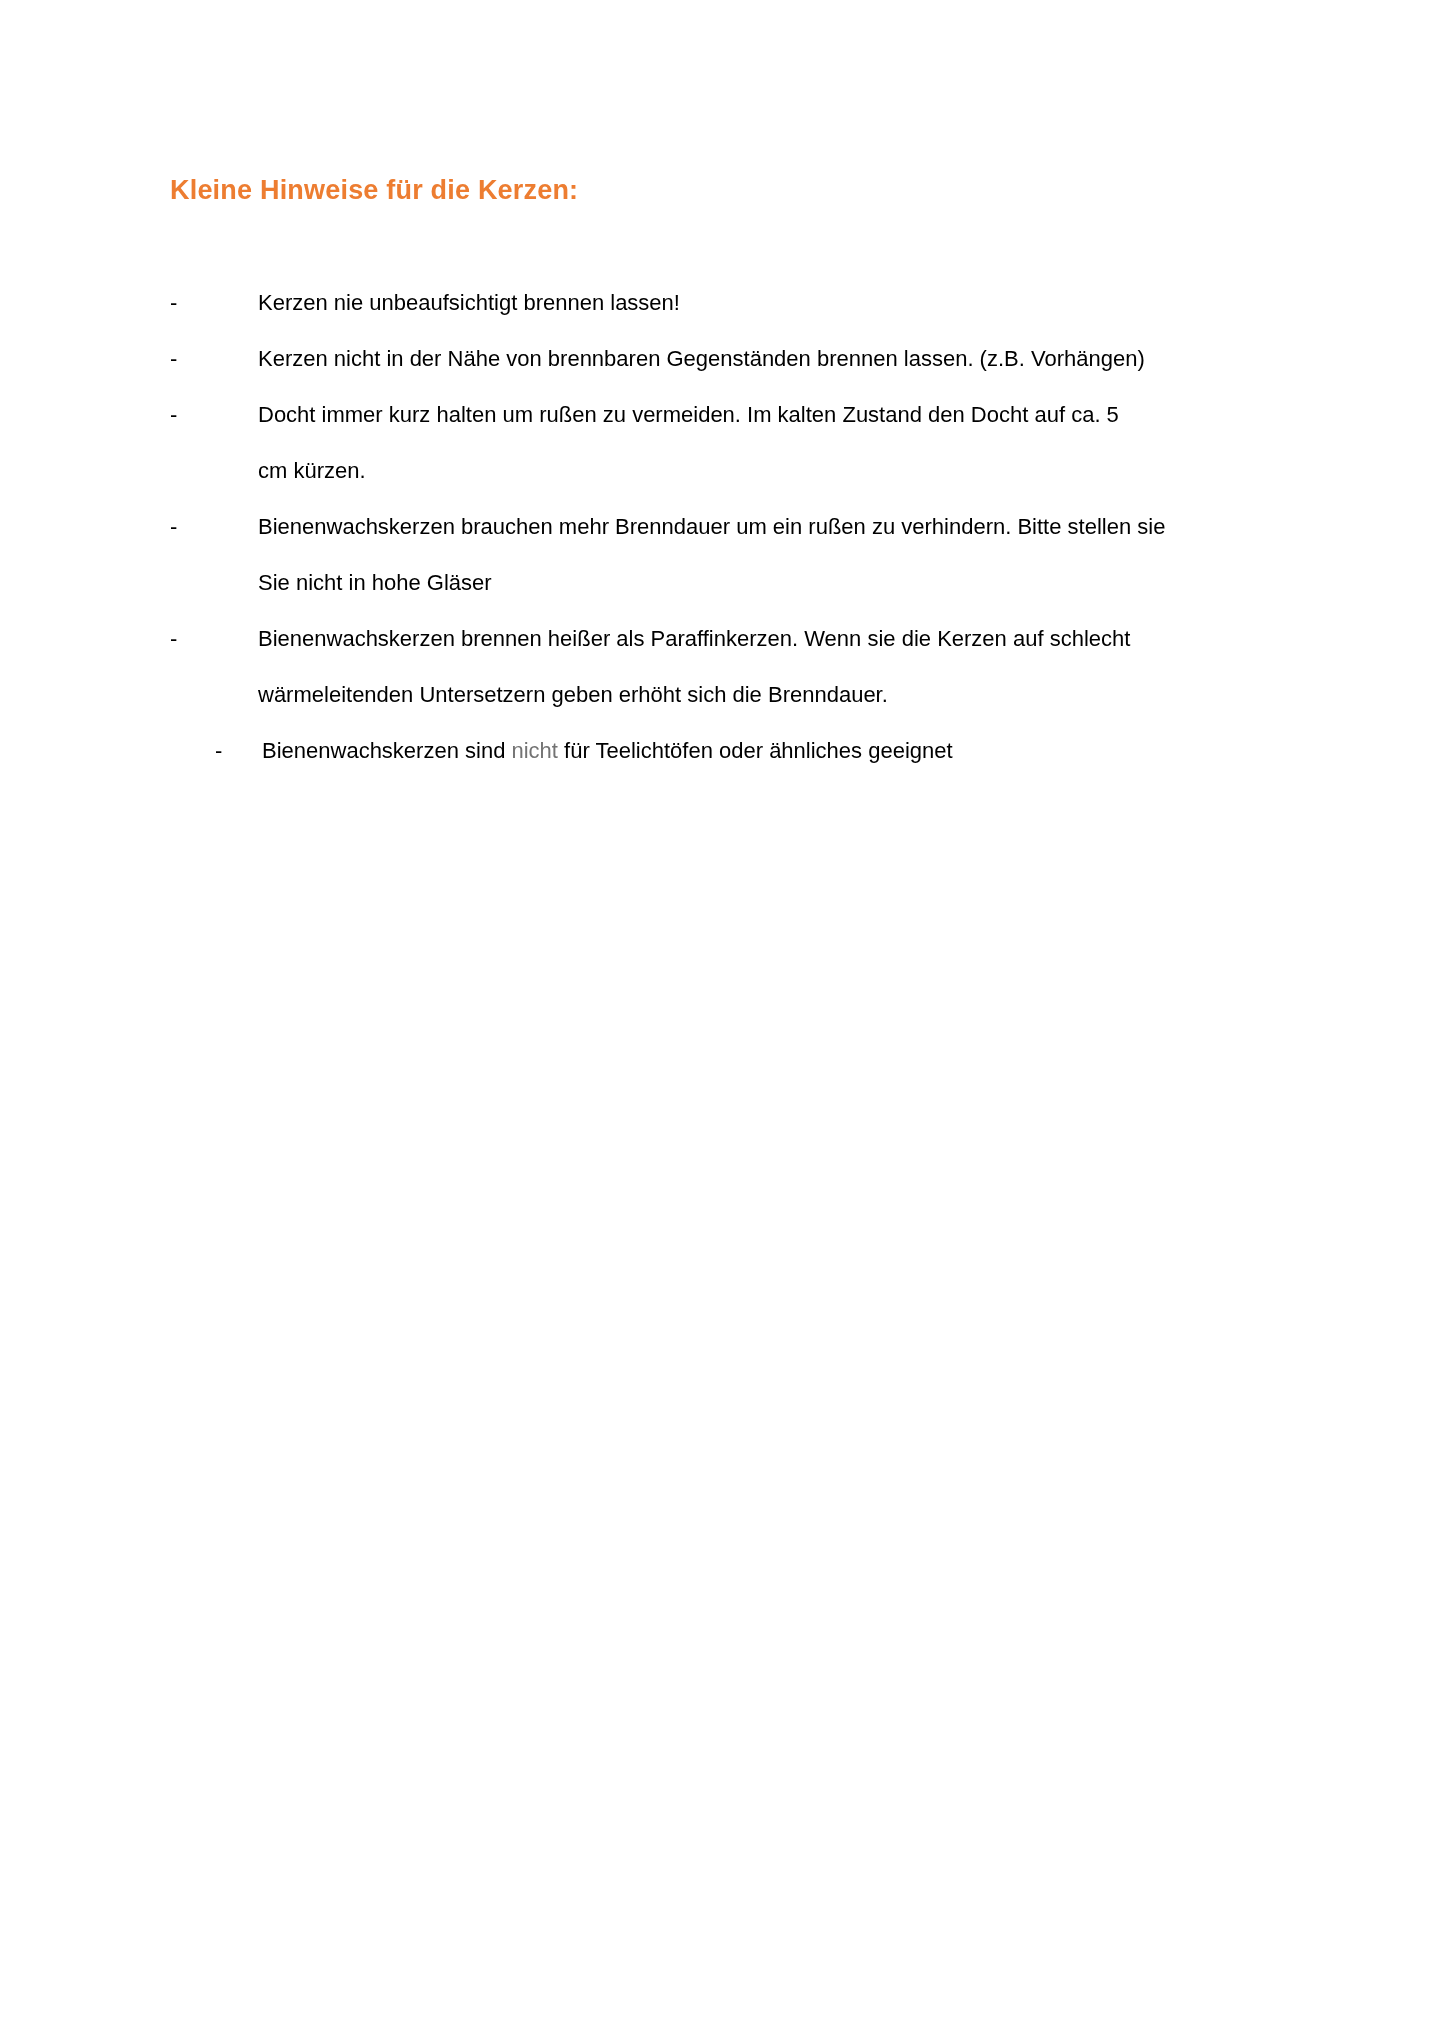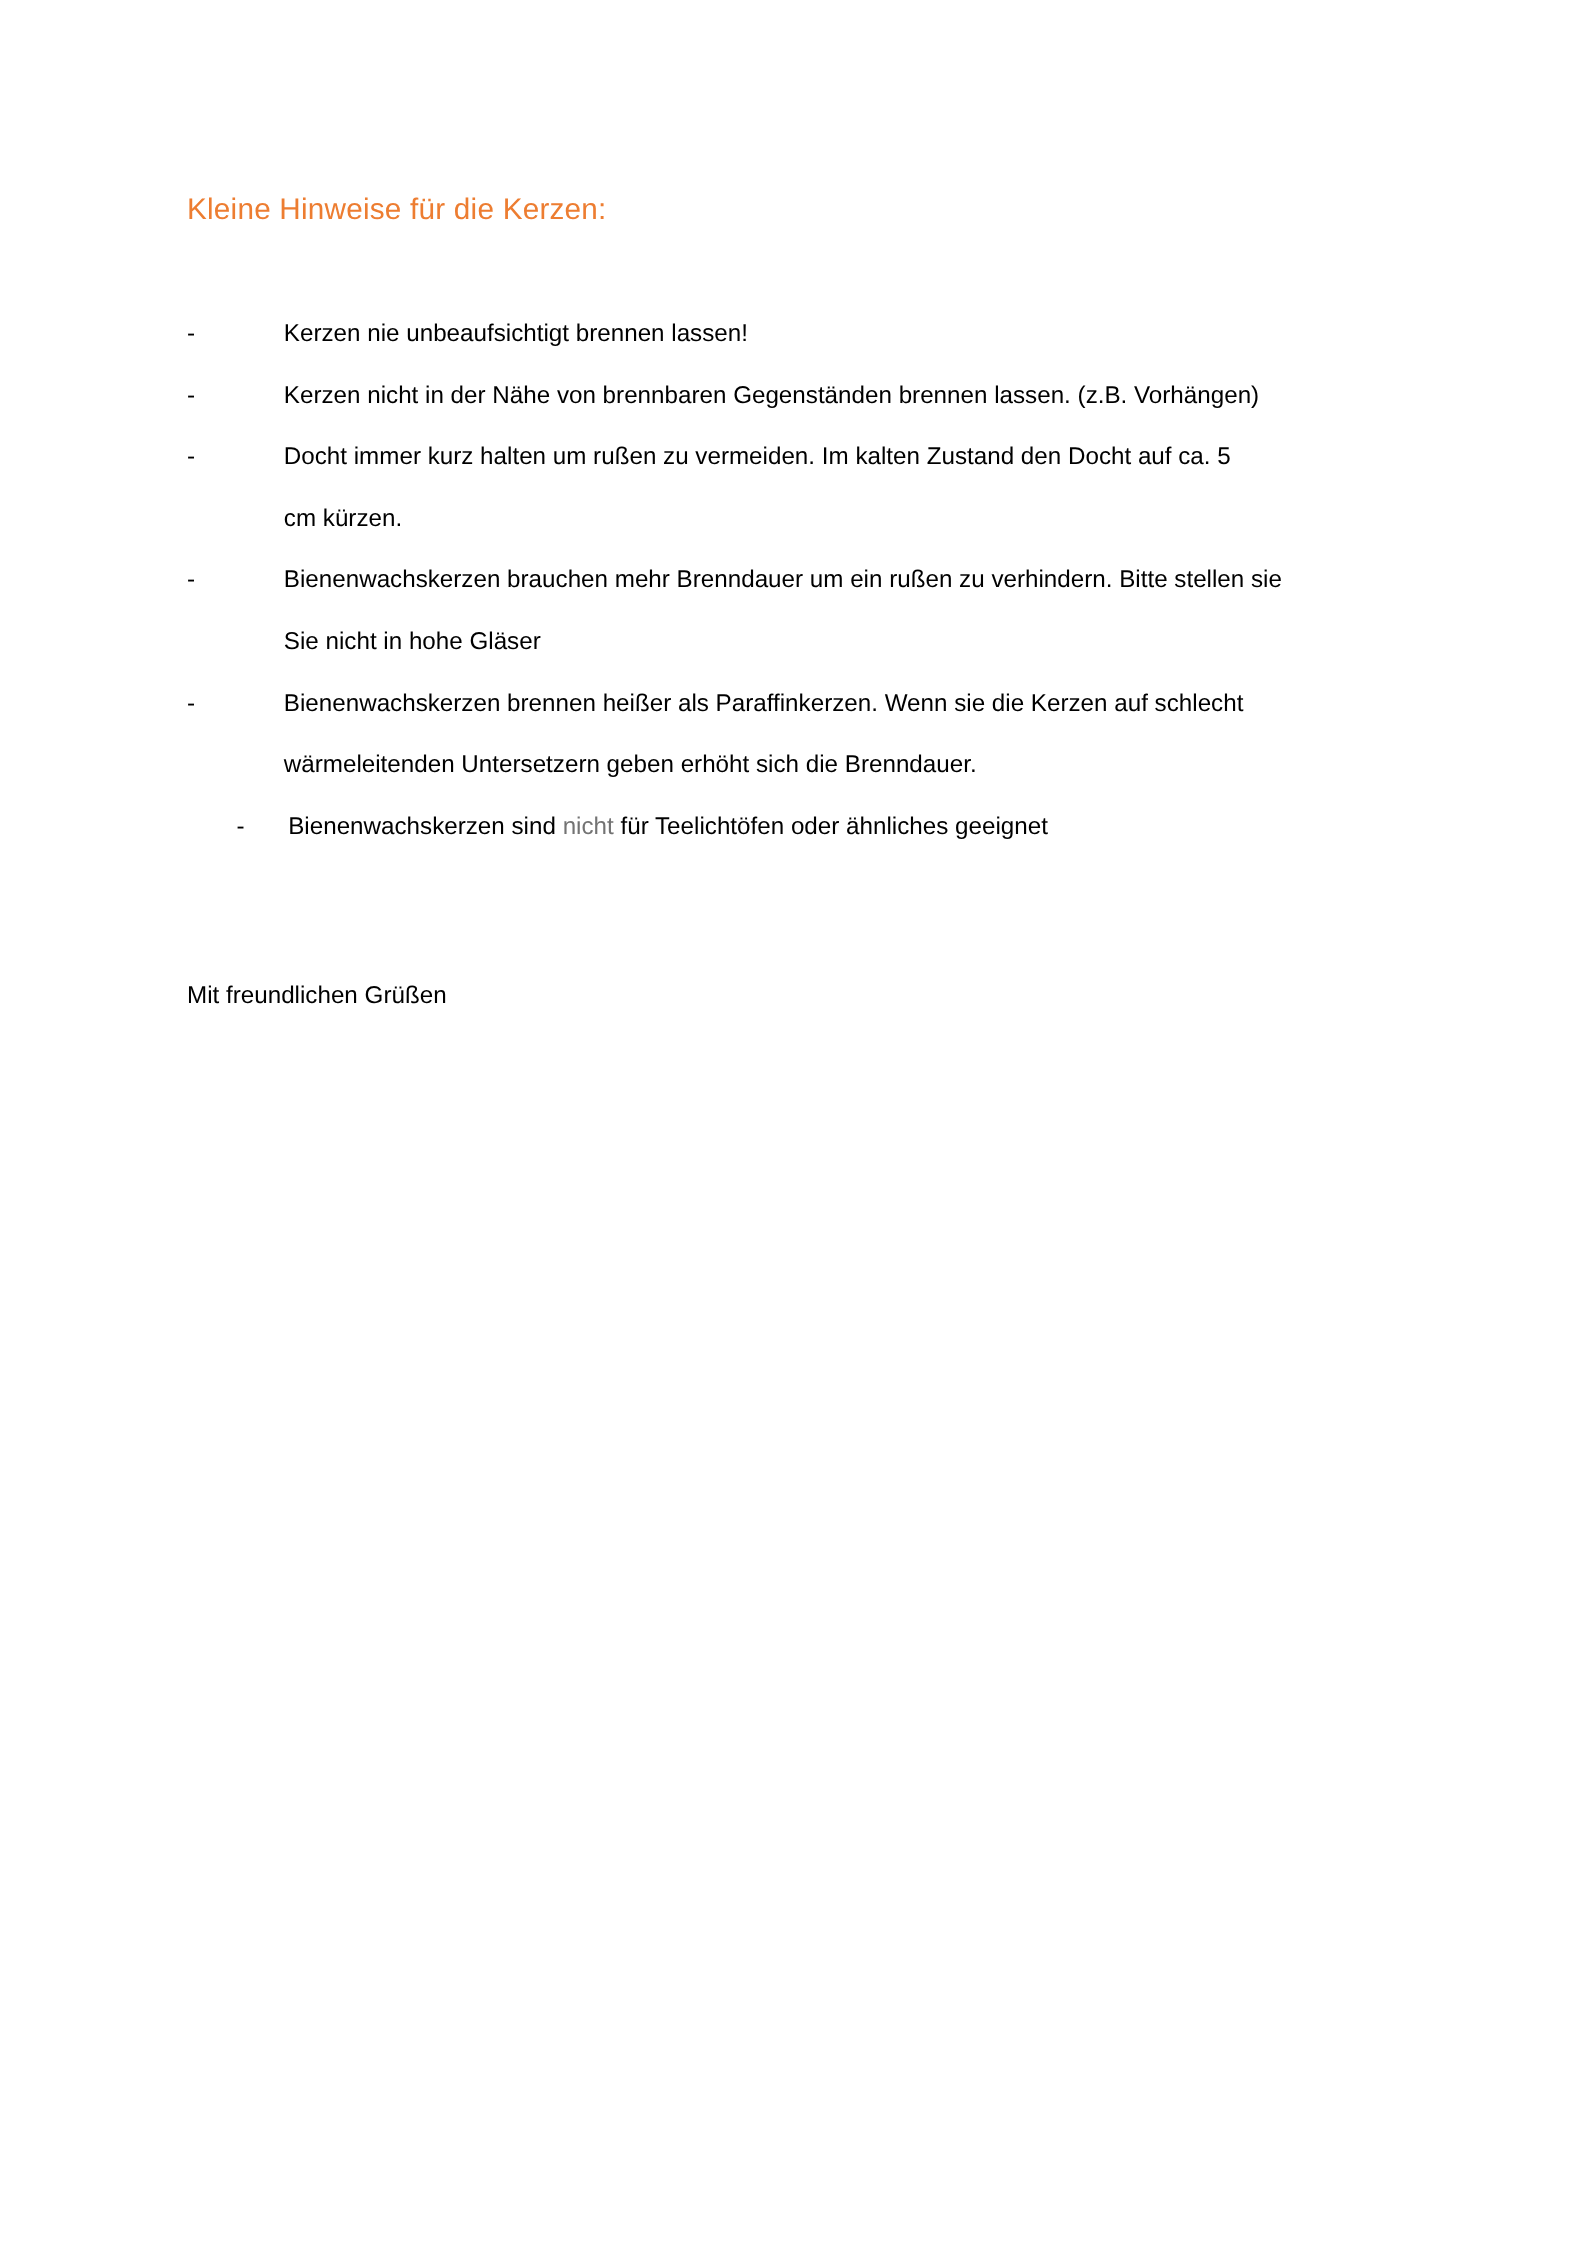--- a/index.html
+++ b/index.html
@@ -18,21 +18,21 @@
     position: absolute;
     inset: 0;
     background: #ffffff;
   }
   .title {
     position: absolute;
     left: 170px;
     top: 173px;
     margin: 0;
     font-size: 27px;
-    font-weight: 400;
+    font-weight: 700;
     line-height: 34px;
     letter-spacing: 0.2px;
   }
   .list {
     position: absolute;
     left: 170px;
     top: 275px;
     width: 1070px;
     font-size: 22px;
     line-height: 56px;
@@ -100,16 +100,15 @@
     </div>
 
     <div class="bullet indented">
       <span class="dash">-</span>
       <span class="text"><span>Bienenwachskerzen sind </span><span style="color: #737373;">nicht</span><span> für Teelichtöfen oder ähnliches geeignet</span></span>
     </div>
 
   </div>
 
   <div class="closing">
-    <div>Mit freundlichen Grüßen</div>
   </div>
 
 </div>
 
 </body></html>

